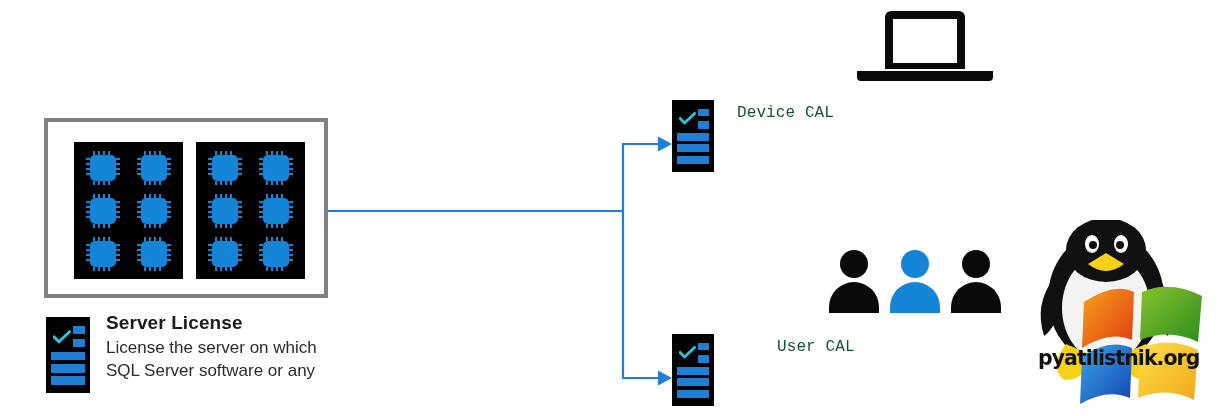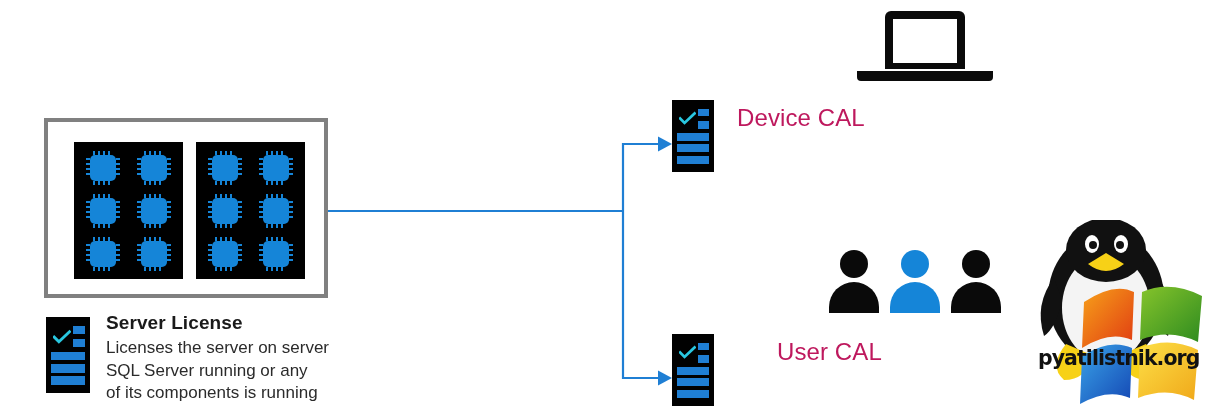--- a/index.html
+++ b/index.html
@@ -129,25 +129,26 @@
   .label-title {
     position: absolute;
     font-size: 19px;
     font-weight: bold;
     color: #1a1a1a;
     white-space: nowrap;
     letter-spacing: 0.1px;
   }
   .label-plain {
     position: absolute;
-    font-size: 24px;
+    font-size: 16px;
     font-weight: normal;
-    color: #be185d;
+    color: #14532d;
     white-space: nowrap;
     letter-spacing: 0.1px;
+    font-family: Liberation Mono, monospace;
   }
   .label-desc {
     position: absolute;
     font-size: 17px;
     line-height: 22.5px;
     color: #2b2b2b;
     white-space: nowrap;
   }
 
   
@@ -277,23 +278,22 @@
     <div class="bars">
       <span></span>
         <span></span>
         <span></span>
     </div>
   </div>
 
   <div class="label-title" style="left:106px; top:312px;">Server License</div>
 
   <div class="label-desc" style="left:106px; top:337px;">
-    <div>Licenses the server on server</div>
-    <div>SQL Server running or any</div>
-    <div>of its components is running</div>
+    <div>License the server on which</div>
+    <div>SQL Server software or any</div>
   </div>
 
   <div class="lic-icon" style="left:672px; top:100px; width:42px; height:72px;">
     <div class="row-top">
       <svg class="check" viewBox="0 0 30 22">
         <path d="M2,11 L10,19 L28,2" stroke="#29c7e0" stroke-width="5" fill="none" stroke-linecap="square"></path>
       </svg>
       <div class="minibars">
         <span></span>
           <span></span>

